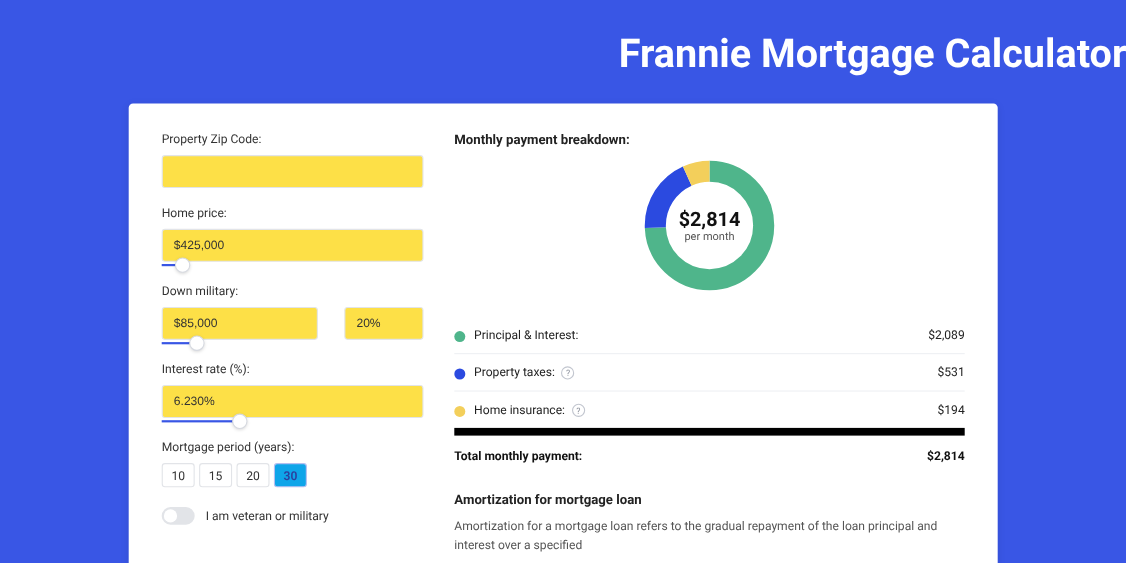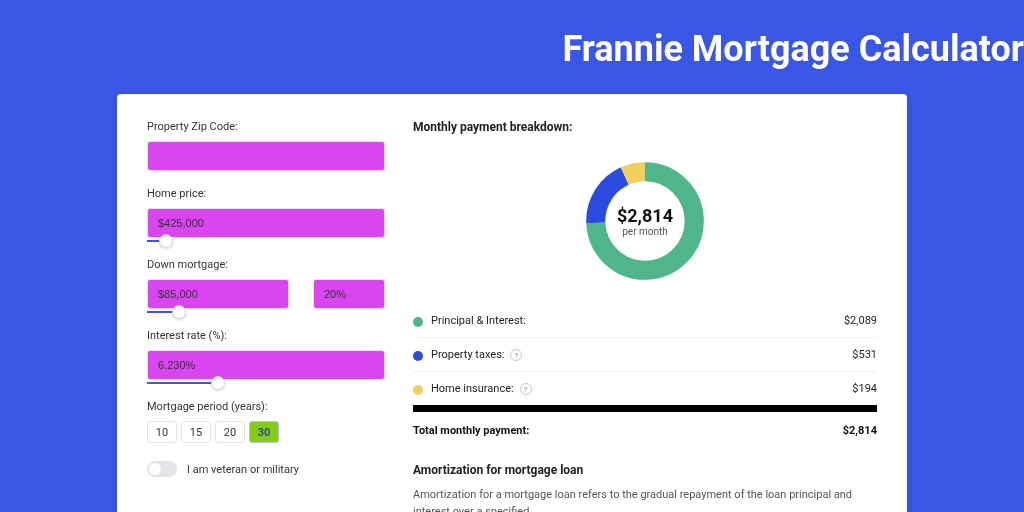--- a/index.html
+++ b/index.html
@@ -41,21 +41,21 @@
 .field-label:first-child { margin-top: 0; }
 
 .text-input {
   width: 100%;
   height: 30px;
   border: 1px solid #e2e4e8;
   border-radius: 3px;
   padding: 0 10px;
   font-size: 11px;
   color: #333;
-  background: #d946ef;
+  background: #fde047;
   outline: none;
 }
 .row-2 { display: flex; gap: 24px; }
 .row-2 .text-input:first-child { flex: 1; }
 .row-2 .text-input:last-child { width: 72px; }
 
 .slider-rail {
   position: relative;
   height: 2px;
   margin-top: 2px;
@@ -83,21 +83,21 @@
   background: #fff;
   border-radius: 3px;
   font-size: 11px;
   color: #333;
   display: flex;
   align-items: center;
   justify-content: center;
   cursor: pointer;
 }
 .period-btn.selected {
-  background: #84cc16;
+  background: #0ea5e9;
   border-color: #b3bff0;
   color: #2c3d9d;
   font-weight: 600;
 }
 
 .toggle-row { display: flex; align-items: center; margin-top: 18px; }
 .toggle {
   width: 30px;
   height: 16px;
   background: #e2e4e8;
@@ -108,21 +108,21 @@
 .toggle-thumb {
   width: 12px; height: 12px; border-radius: 50%; background: #fff;
   position: absolute; top: 2px; left: 2px;
 }
 .toggle-label { font-size: 11px; color: #333; }
 
 .section-heading {
   font-size: 12px;
   font-weight: 700;
   color: #222;
-  margin-bottom: 22px;
+  margin-bottom: 6px;
 }
 .donut-wrap { display: flex; justify-content: center; margin-bottom: 18px; }
 .donut { position: relative; width: 130px; height: 130px; }
 .donut svg { width: 130px; height: 130px; transform: rotate(-90deg); }
 .donut-center {
   position: absolute; inset: 0;
   display: flex; flex-direction: column; align-items: center; justify-content: center;
 }
 .donut-amount { font-size: 18px; font-weight: 700; color: #111; }
 .donut-sub { font-size: 10px; color: #555; }
@@ -165,21 +165,21 @@
     <div class="field-label">Property Zip Code:</div>
     <input class="text-input" value="" style="">
 
     <div class="field-label">Home price:</div>
     <input class="text-input" value="$425,000" style="">
     <div class="slider-rail">
       <div class="rail-active" id="rail-hp" style="width: 19.04px;"></div>
       <div class="rail-thumb" id="thumb-hp" style="left: 12.04px;"></div>
     </div>
 
-    <div class="field-label">Down mortgage:</div>
+    <div class="field-label">Down military:</div>
     <div class="row-2">
       <input class="text-input" value="$85,000" style="">
       <input class="text-input" value="20%" style="">
     </div>
     <div class="slider-rail" style="width:158px">
       <div class="rail-active" id="rail-dp" style="width: 31.6px;"></div>
       <div class="rail-thumb" id="thumb-dp" style="left: 24.6px;"></div>
     </div>
 
     <div class="field-label">Interest rate (%):</div>

